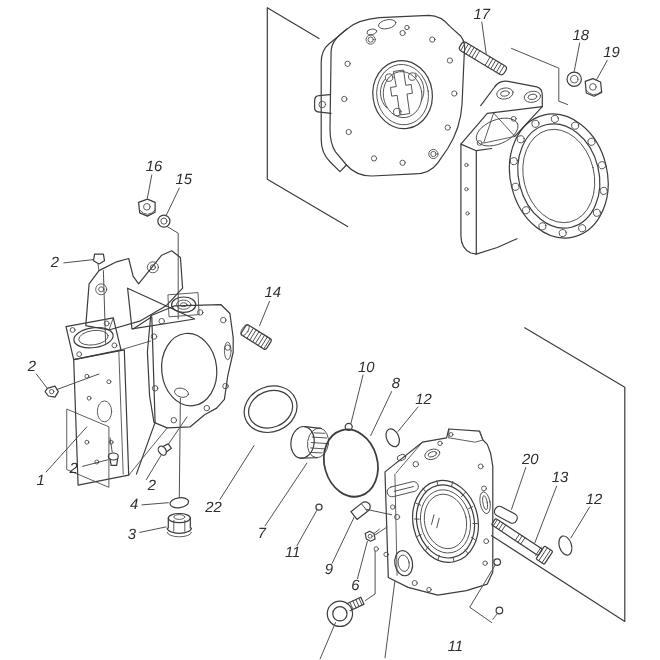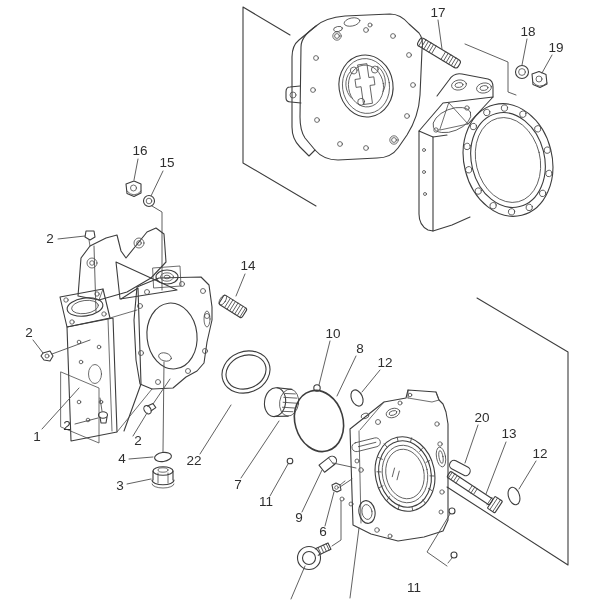--- a/index.html
+++ b/index.html
@@ -1,16 +1,16 @@
 <!DOCTYPE html>
 <html><head>
 <meta charset="utf-8">
 <style>
   html,body{margin:0;padding:0;background:#ffffff;width:600px;height:600px;overflow:hidden;}
-  #stage{width:600px;height:477px;position:relative;background:#ffffff;}
+  #stage{width:600px;height:477px;position:relative;background:#ffffff;font-style:italic;}
   svg{display:block;}
   text.callout{font-family:"Liberation Sans","DejaVu Sans",sans-serif;font-size:13.5px;fill:#2e2e2e;}
   .part{stroke:#3d3d3d;fill:none;stroke-width:1.1;stroke-linejoin:round;stroke-linecap:round;}
   .thin{stroke:#4a4a4a;fill:none;stroke-width:0.8;stroke-linejoin:round;stroke-linecap:round;}
   .leader{stroke:#4f4f4f;fill:none;stroke-width:0.9;stroke-linecap:round;}
   .heavy{stroke:#3d3d3d;fill:none;stroke-width:1.6;}
 </style>
 </head>
 <body>
 

